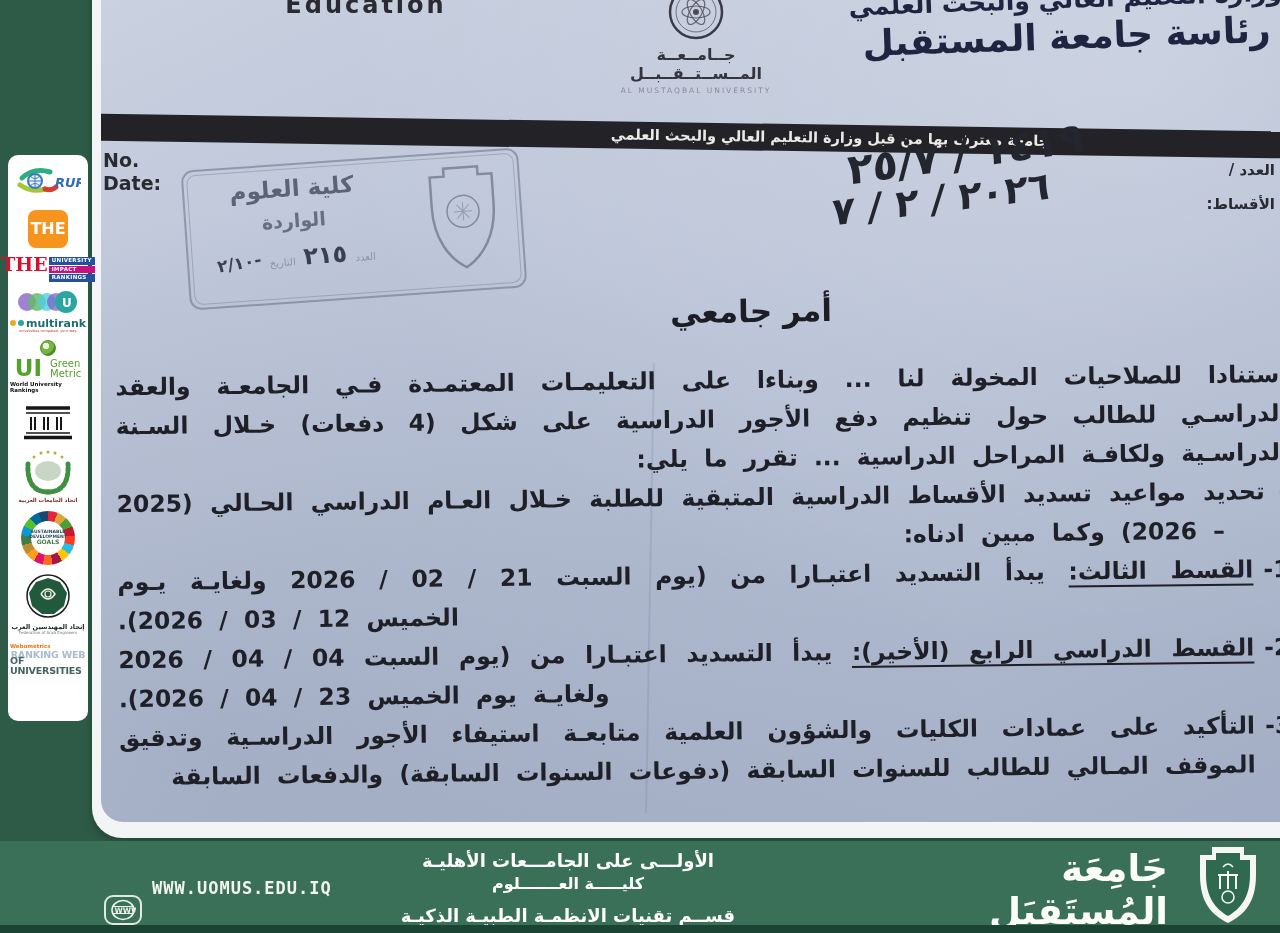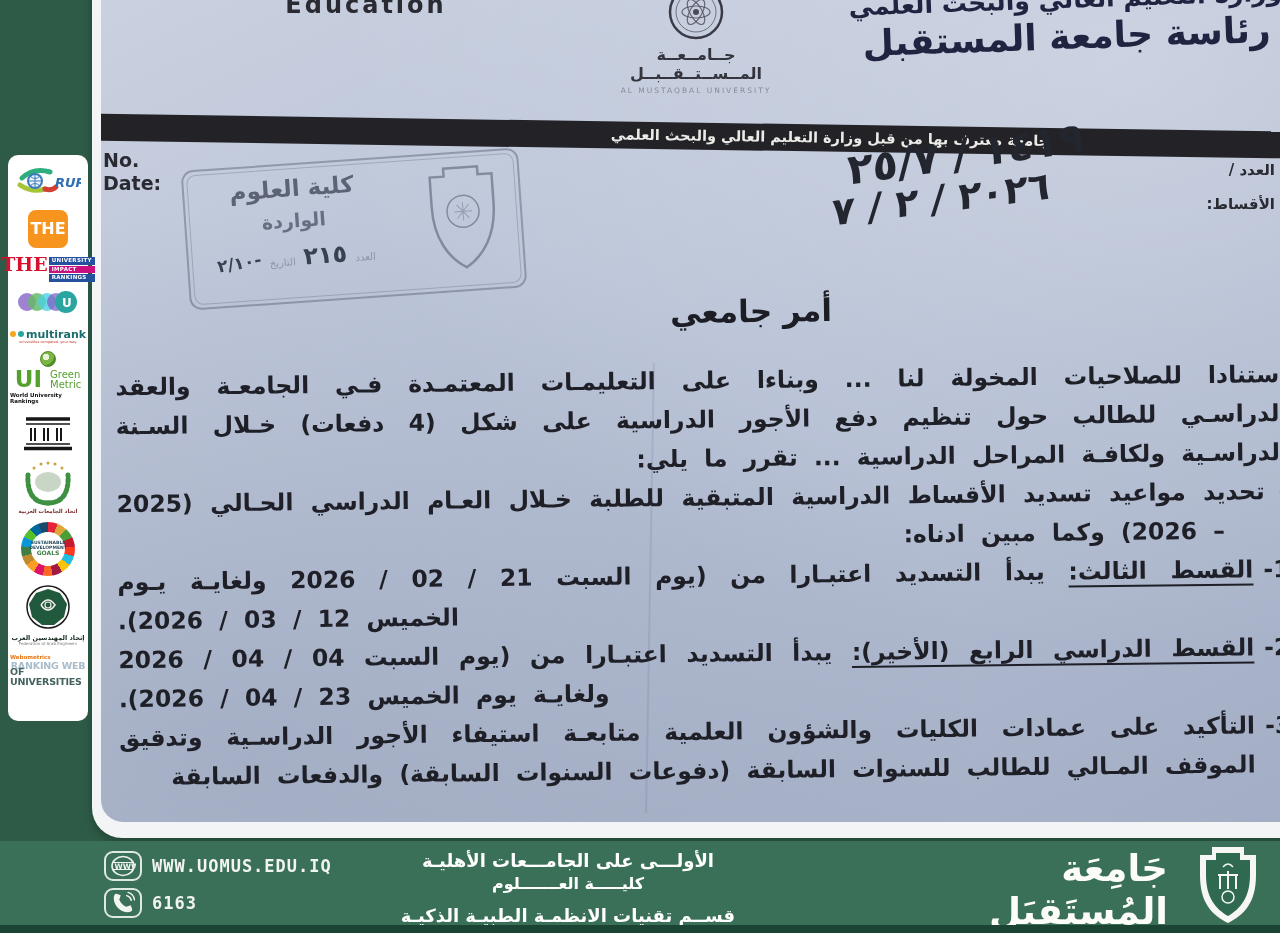--- a/index.html
+++ b/index.html
@@ -17,21 +17,21 @@
     padding:8px 2px; gap:7px; z-index:5;
   }
   .logo { display:flex; flex-direction:column; align-items:center; line-height:1; }
   .the-box { width:40px; height:38px; background:#f7941e; border-radius:8px;
     color:#fff; font-weight:bold; font-size:16px; display:flex; align-items:center; justify-content:center; }
   .impact { flex-direction:row; align-items:flex-start; gap:1px; }
   .imp-the { color:#d6112e; font-family:"DejaVu Serif", serif; font-weight:bold; font-size:19px; }
   .chips { display:flex; flex-direction:column; gap:1px; margin-top:2px; }
   .chip { color:#fff; font-size:5.5px; font-weight:bold; padding:1px 3px; letter-spacing:.3px; }
   .c1,.c3 { background:#24509e; } .c2 { background:#c8107e; }
-  .umr-text { display:flex; align-items:center; gap:2px; margin-top:12px; }
+  .umr-text { display:flex; align-items:center; gap:2px; margin-top:1px; }
   .umr-text .d { display:inline-block; width:6px; height:6px; border-radius:50%; }
   .d1 { background:#f5a623; } .d2 { background:#2aa6a0; }
   .umr-label { color:#1d6d6d; font-weight:bold; font-size:11px; }
   .umr-cap { color:#c23a2b; font-size:3.5px; margin-top:1px; }
   .gm-globe { width:16px; height:16px; border-radius:50%;
     background:radial-gradient(circle at 35% 35%, #e8f3d8 0 25%, #7db544 26% 60%, #4f8d2b 61%);
     border:1px solid #4f8d2b; margin-bottom:1px; }
   .gm-row { display:flex; align-items:center; gap:8px; color:#55a12e; }
   .gm-ui { font-size:23px; font-weight:bold; }
   .gm-col { display:flex; flex-direction:column; font-size:10px; font-weight:normal; }
@@ -127,21 +127,21 @@
   .i1,.i2 { text-align-last:left; }
   .num { padding-left:10px; }
   .u { text-decoration:underline; text-underline-offset:6px; text-decoration-thickness:2px; }
 
   
   .footer { position:absolute; left:0; top:841px; width:1280px; height:84px; background:#3a7057; z-index:6; }
   .bottom-strip { position:absolute; left:0; top:925px; width:1280px; height:8px; background:#1b4434; z-index:7; }
   .contact { position:absolute; left:104px; top:10px; display:flex; flex-direction:column; gap:7px; }
   .c-row { display:flex; align-items:center; gap:10px; }
   .c-ico { width:38px; height:30px; border:2px solid #dfe8e2; border-radius:9px;
-    display:flex; align-items:center; justify-content:center; }
+    display:flex; align-items:center; justify-content:center;margin-top:44px; }
   .c-txt { font-family:"DejaVu Sans Mono", monospace; font-weight:bold; font-size:17px;
     color:#f2f4f1; letter-spacing:1px; }
   .f-center { position:absolute; left:318px; top:9px; width:500px; text-align:center;
     direction:rtl; color:#ffffff; font-weight:bold; }
   .fc1 { font-size:18px; } .fc2 { font-size:16px; margin-top:3px; } .fc3 { font-size:18px; margin-top:12px; }
   .f-univ { position:absolute; right:112px; top:6px; width:270px; text-align:right; color:#fcfcf8; }
   .fu-ar { font-size:37px; font-weight:bold; direction:rtl; }
   .f-shield { position:absolute; right:14px; top:4px; }
 </style>
 </head>

